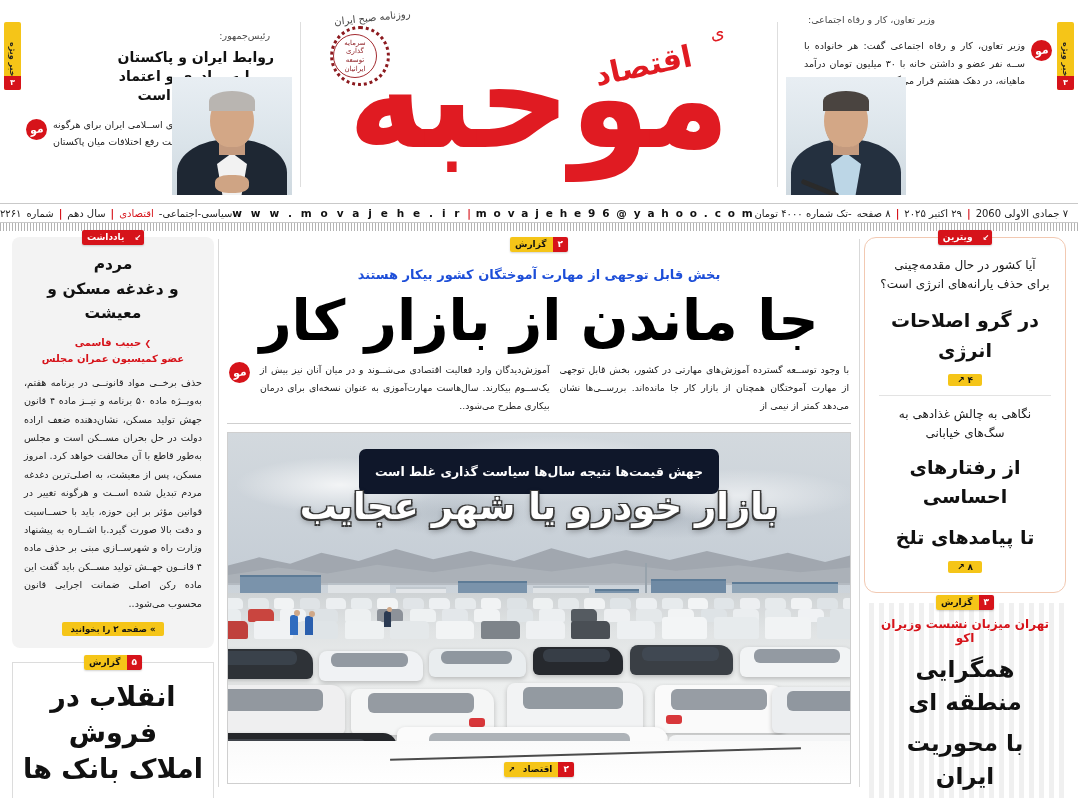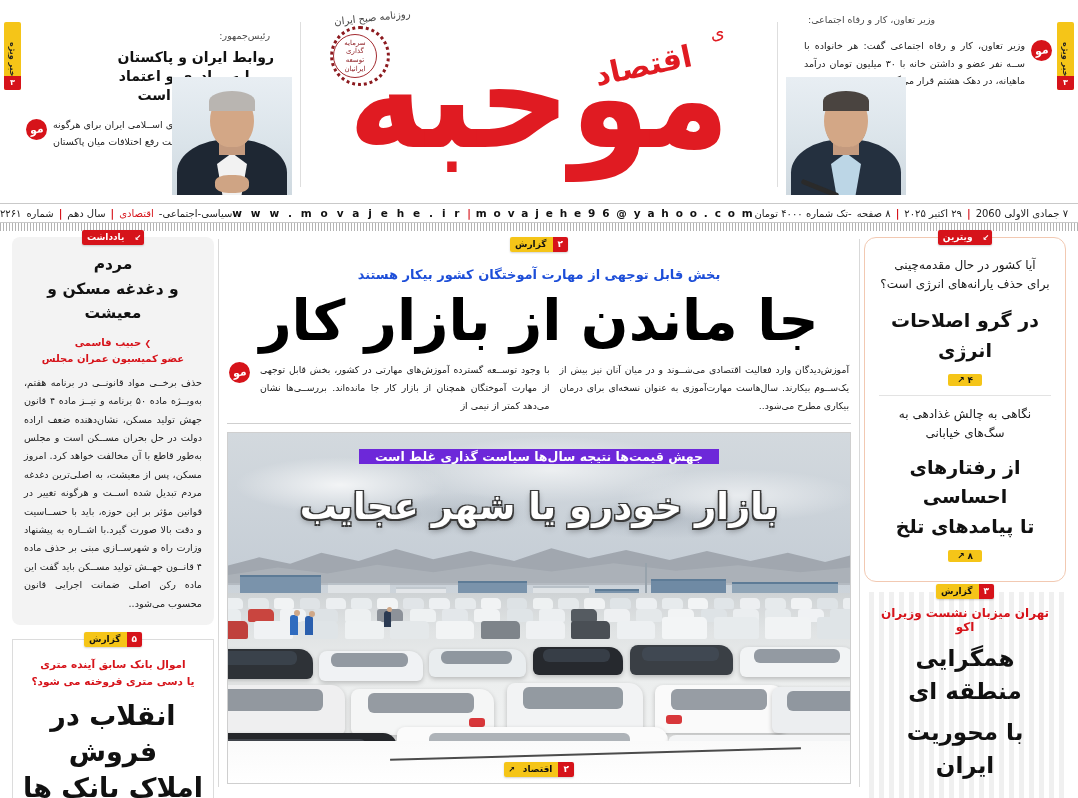--- a/index.html
+++ b/index.html
@@ -594,27 +594,28 @@
 
   .photo-banner {
     position: absolute;
     top: 16px;
     left: 0; right: 0;
     display: flex;
     justify-content: center;
     z-index: 8;
   }
   .photo-banner span {
-    background: #6d28d9;
+    background: #0f172a;
     color: #fff;
     font-size: 12.5px;
     font-weight: bold;
-    padding: 0 16px;
+    padding: 15px 16px;
     letter-spacing: -0.3px;
     white-space: nowrap;
+    border-radius: 7px;
   }
   .photo-title {
     position: absolute;
     top: 52px;
     left: 0; right: 0;
     text-align: center;
     font-size: 37px;
     font-weight: bold;
     color: #ffffff;
     z-index: 8;
@@ -807,21 +808,21 @@
         <div class="vit-kicker" style="white-space:pre-line;">آیا کشور در حال مقدمه‌چینی
 برای حذف یارانه‌های انرژی است؟</div>
         <div class="vit-title" style="margin-top:12px;">در گرو اصلاحات انرژی</div>
         <div class="pagemark">
           <span>۴ ↗</span>
         </div>
         <div class="vit-sep"></div>
 
         <div class="vit-kicker" style="margin-top:9px;">نگاهی  به چالش غذادهی به سگ‌های خیابانی</div>
         <div class="vit-title">از رفتارهای احساسی</div>
-        <div class="vit-title" style="">تا پیامدهای تلخ</div>
+        <div class="vit-title" style="margin-top:11px;">تا پیامدهای تلخ</div>
         <div class="pagemark">
           <span>۸ ↗</span>
         </div>
       </div>
 
       <div class="striped">
         <div class="card-badge-pos" style="top:-8px;">
           <span class="badge alt">
             <span class="b-txt">گزارش</span>
             <span class="b-num">۳</span>
@@ -843,22 +844,22 @@
           <span class="b-txt">گزارش</span>
           <span class="b-num">۲</span>
         </span>
       </div>
 
       <div class="main-kicker">بخش قابل توجهی از مهارت آموختگان کشور بیکار هستند</div>
       <div class="main-headline">جا ماندن از بازار کار</div>
 
       <div class="main-lead">
         <div class="bullet-logo"></div>
+        <div class="lead-col">آموزش‌دیدگان وارد فعالیت اقتصادی می‌شــوند و در میان آنان نیز بیش از یک‌ســوم بیکارند. سال‌هاست مهارت‌آموزی به عنوان نسخه‌ای برای درمان بیکاری مطرح می‌شود..</div>
         <div class="lead-col">با وجود توســعه گسترده آموزش‌های مهارتی در کشور، بخش قابل توجهی از مهارت آموختگان همچنان از بازار کار جا مانده‌اند. بررســی‌ها نشان می‌دهد کمتر از نیمی از</div>
-        <div class="lead-col">آموزش‌دیدگان وارد فعالیت اقتصادی می‌شــوند و در میان آنان نیز بیش از یک‌ســوم بیکارند. سال‌هاست مهارت‌آموزی به عنوان نسخه‌ای برای درمان بیکاری مطرح می‌شود..</div>
       </div>
 
       <div class="photo-block">
         <div class="sky"></div>
         <div class="clouds"></div>
         <div class="mountains"></div>
         <div class="mountains2"></div>
 
         <div class="buildings">
           <div class="bld" style="left:2%;  width:13%; height:26px;"></div>
@@ -1030,30 +1031,31 @@
           </span>
         </div>
         <div class="note-title">مردم</div>
         <div class="note-title" style="margin-top:-8px;">و دغدغه مسکن و معیشت</div>
         <div class="byline">
           <span class="arrow">❯</span>
           <span>حبیب قاسمی</span>
         </div>
         <div class="byline" style="margin-top:-6px;">عضو کمیسیون عمران مجلس</div>
         <div class="body-text" style="text-align-last:right;">حذف برخــی مواد قانونــی در برنامه هفتم، به‌ویــژه ماده ۵۰ برنامه و نیــز ماده ۴ قانون جهش تولید مسکن، نشان‌دهنده ضعف اراده دولت در حل بحران مســکن است و مجلس به‌طور قاطع با آن مخالفت خواهد کرد. امروز مسکن، پس از معیشت، به اصلی‌ترین دغدغه مردم تبدیل شده اســت و هرگونه تغییر در قوانین مؤثر بر این حوزه، باید با حســاسیت و دقت بالا صورت گیرد.با اشــاره به پیشنهاد وزارت راه و شهرســازی مبنی بر حذف ماده ۴ قانــون جهــش تولید مســکن  باید گفت این ماده رکن اصلی ضمانت اجرایی قانون محسوب می‌شود..</div>
+        <div class="readmore-wrap">
+          <span class="readmore">» صفحه ۳ را بخوانید</span>
+        </div>
       </div>
 
       <div class="card plain" style="margin-top:14px; padding:16px 8px 14px;">
         <div class="card-badge-pos" style="top:-8px;">
           <span class="badge alt">
             <span class="b-txt">گزارش</span>
             <span class="b-num">۵</span>
           </span>
         </div>
-        <div class="kicker-red" style="white-space:pre-line;">اموال بانک سابق آینده متری
-یا دسی متری فروخته می شود؟</div>
         <div class="headline-lg">انقلاب در فروش</div>
         <div class="headline-lg">املاک بانک ها</div>
       </div>
 
     </div>
   </div>
 </div>
 
 </body></html>

